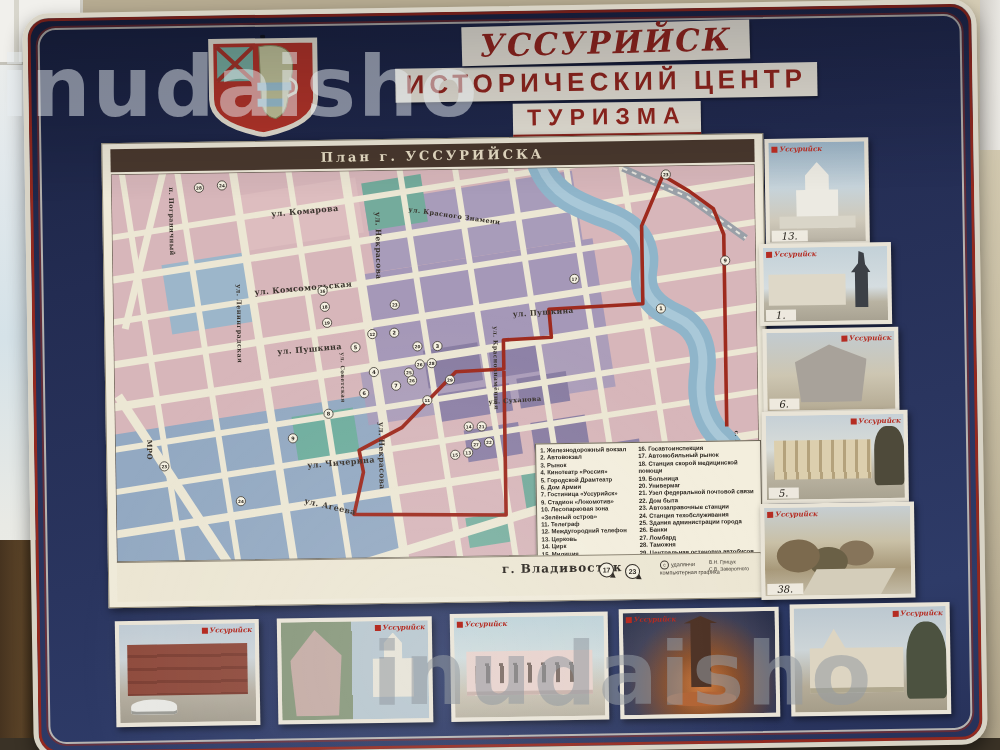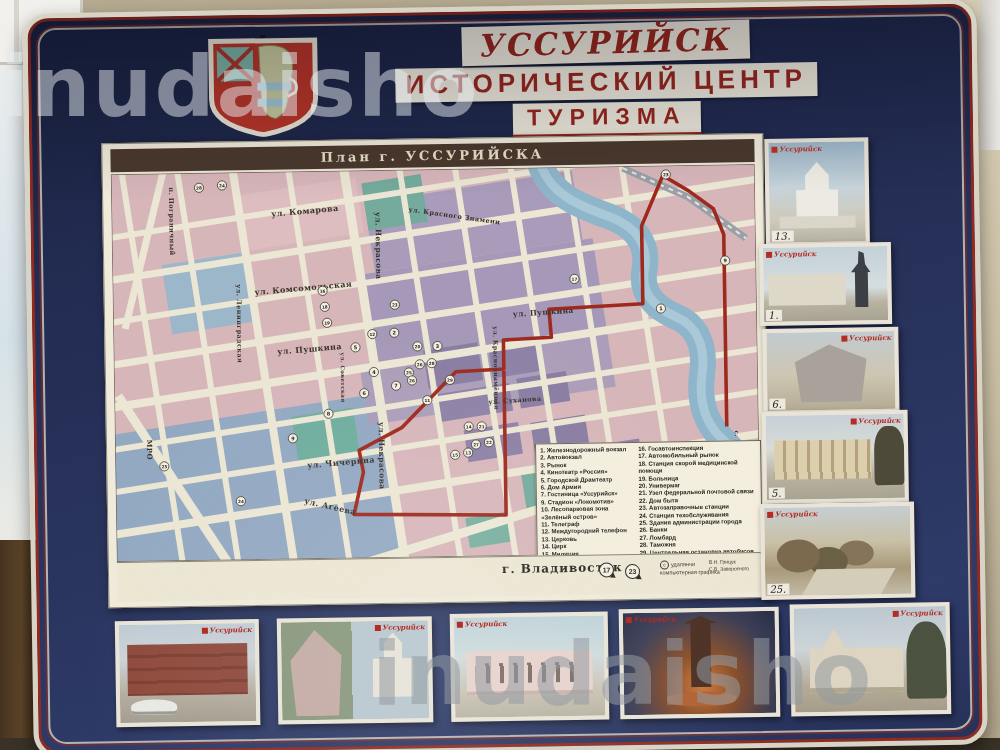--- a/index.html
+++ b/index.html
@@ -79,21 +79,21 @@
 
   
   .pc{position:absolute;background:#e9e4d7;padding:4px;box-shadow:2px 3px 6px rgba(0,0,0,.5);}
   .pc-img{position:relative;width:100%;height:100%;overflow:hidden;}
   .pc-logo{position:absolute;top:2px;display:flex;align-items:center;gap:2px;z-index:3;
      font-size:7px;font-style:italic;font-weight:bold;color:#b52c22;font-family:"DejaVu Serif",serif;}
   .pc-logo .sq{width:6px;height:6px;background:#b52c22;display:inline-block;}
   .lg-l{left:3px;} .lg-r{right:3px;}
   .pc-num{position:absolute;left:2px;bottom:1px;z-index:3;background:rgba(242,238,228,.92);
      font-family:"DejaVu Serif",serif;font-style:italic;font-size:10px;line-height:11px;
-     padding:0 3px;color:#1e1a14;}
+     padding:0 10px;color:#1e1a14;}
   .art{position:absolute;inset:0;}
   
   .art-church{background:linear-gradient(180deg,#9db6c8 0%,#c6d3da 45%,#cfc9ba 78%,#b7b1a3 100%);}
   .art-church::before{content:"";position:absolute;left:28%;bottom:14%;width:44%;height:66%;background:#eceae2;
      clip-path:polygon(0 100%,0 42%,22% 42%,22% 20%,50% 0,78% 20%,78% 42%,100% 42%,100% 100%);}
   .art-church::after{content:"";position:absolute;left:10%;bottom:14%;width:80%;height:12%;background:#d9d5c8;}
   
   .art-lenin{background:linear-gradient(180deg,#c3d1d8 0%,#d5dde0 55%,#b9b3a2 75%,#a8a292 100%);}
   .art-lenin::before{content:"";position:absolute;left:4%;bottom:22%;width:62%;height:42%;background:#ded8c8;}
   .art-lenin::after{content:"";position:absolute;right:8%;bottom:18%;width:26%;height:76%;background:#3c4046;
@@ -508,21 +508,21 @@
       <span class="pc-num">5.</span>
     </div>
   </div>
   <div class="pc" style="left:725px;top:497px;width:146px;height:88px;">
     <div class="pc-img">
         <div class="art art-park"></div>
       <span class="pc-logo lg-l">
           <span class="sq"></span>
           <span>Уссурийск</span>
         </span>
-      <span class="pc-num">25.</span>
+      <span class="pc-num">38.</span>
     </div>
   </div>
 
   <div class="pc" style="left:78px;top:604px;width:136px;height:98px;">
     <div class="pc-img">
         <div class="art art-brick"></div>
       <span class="pc-logo lg-r">
           <span class="sq"></span>
           <span>Уссурийск</span>
         </span>

